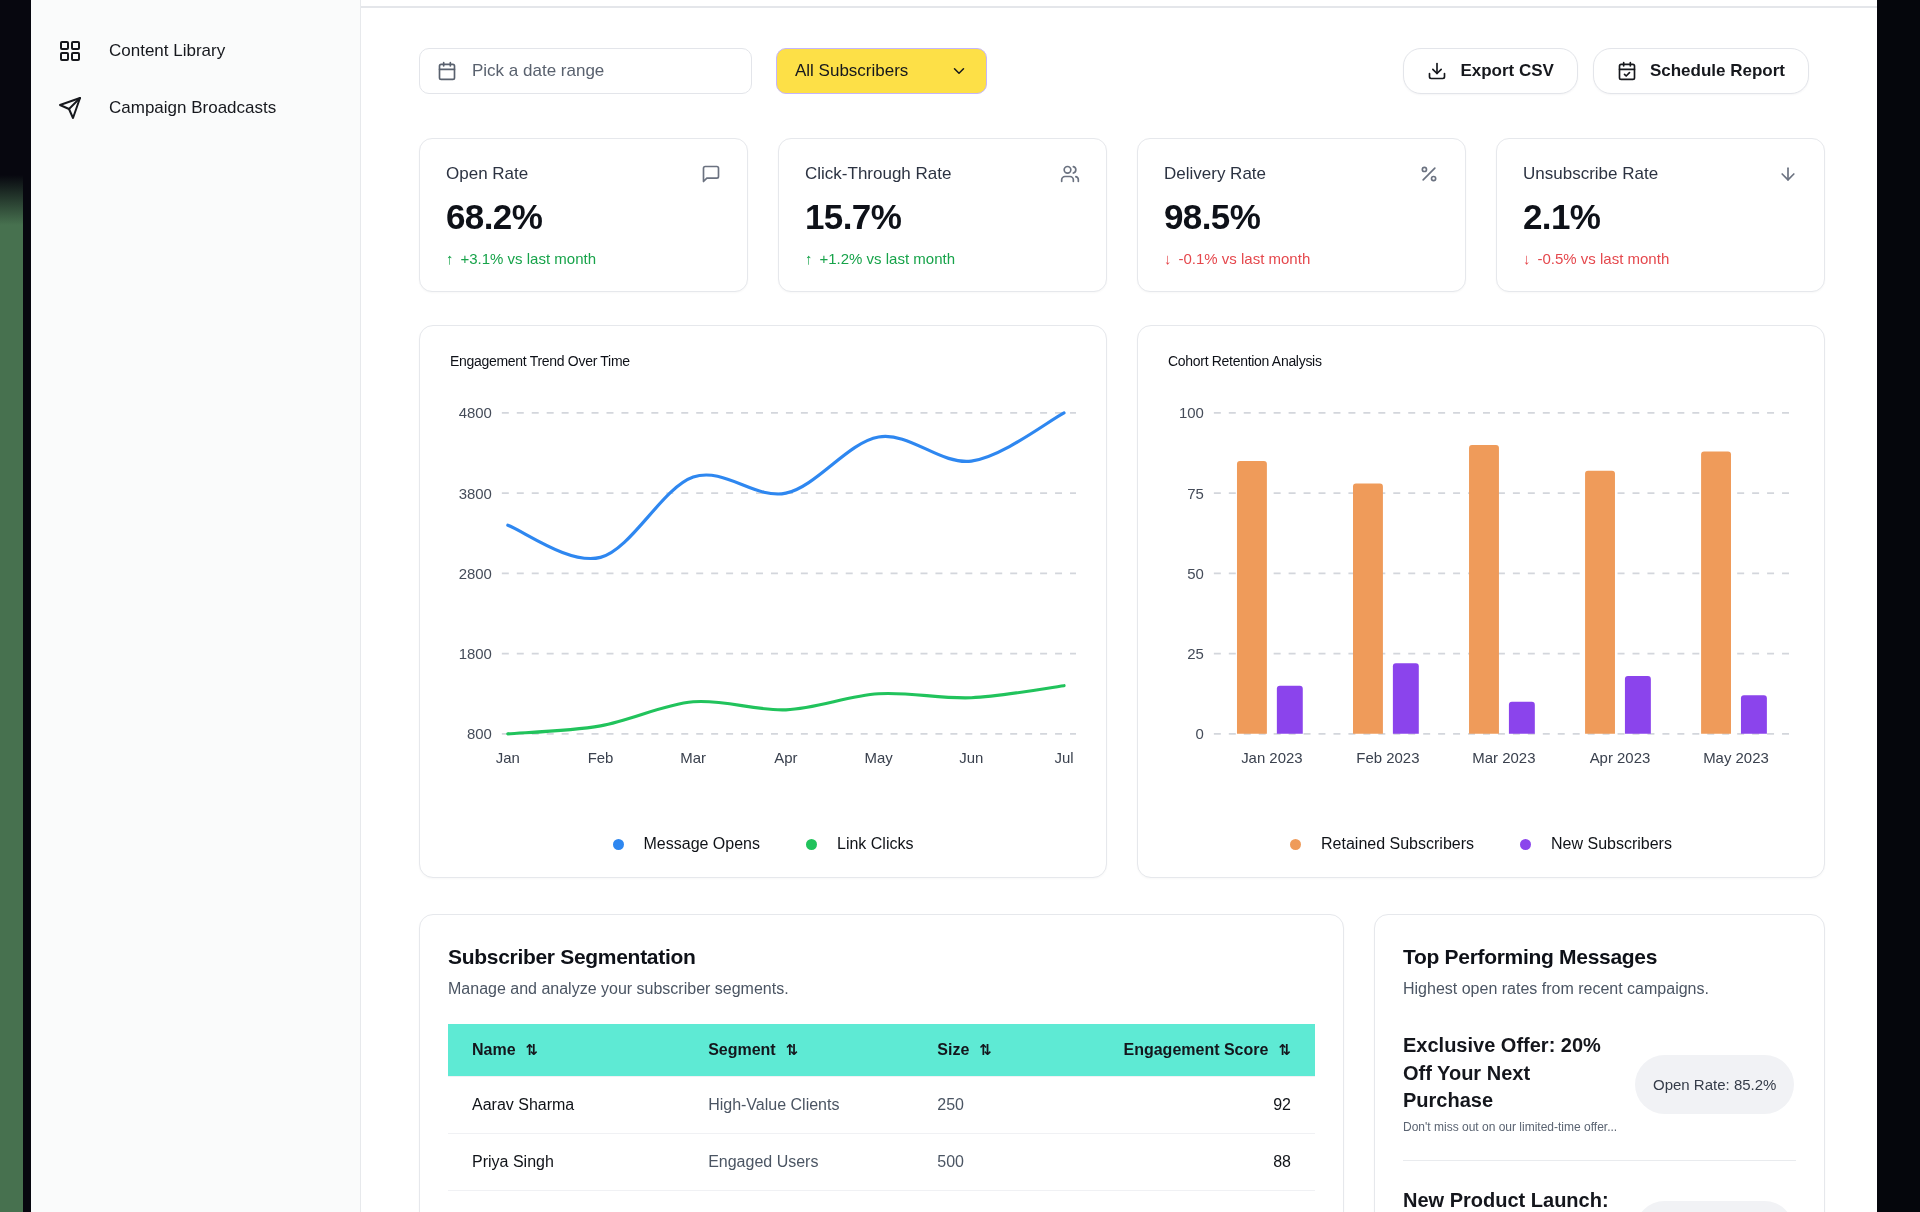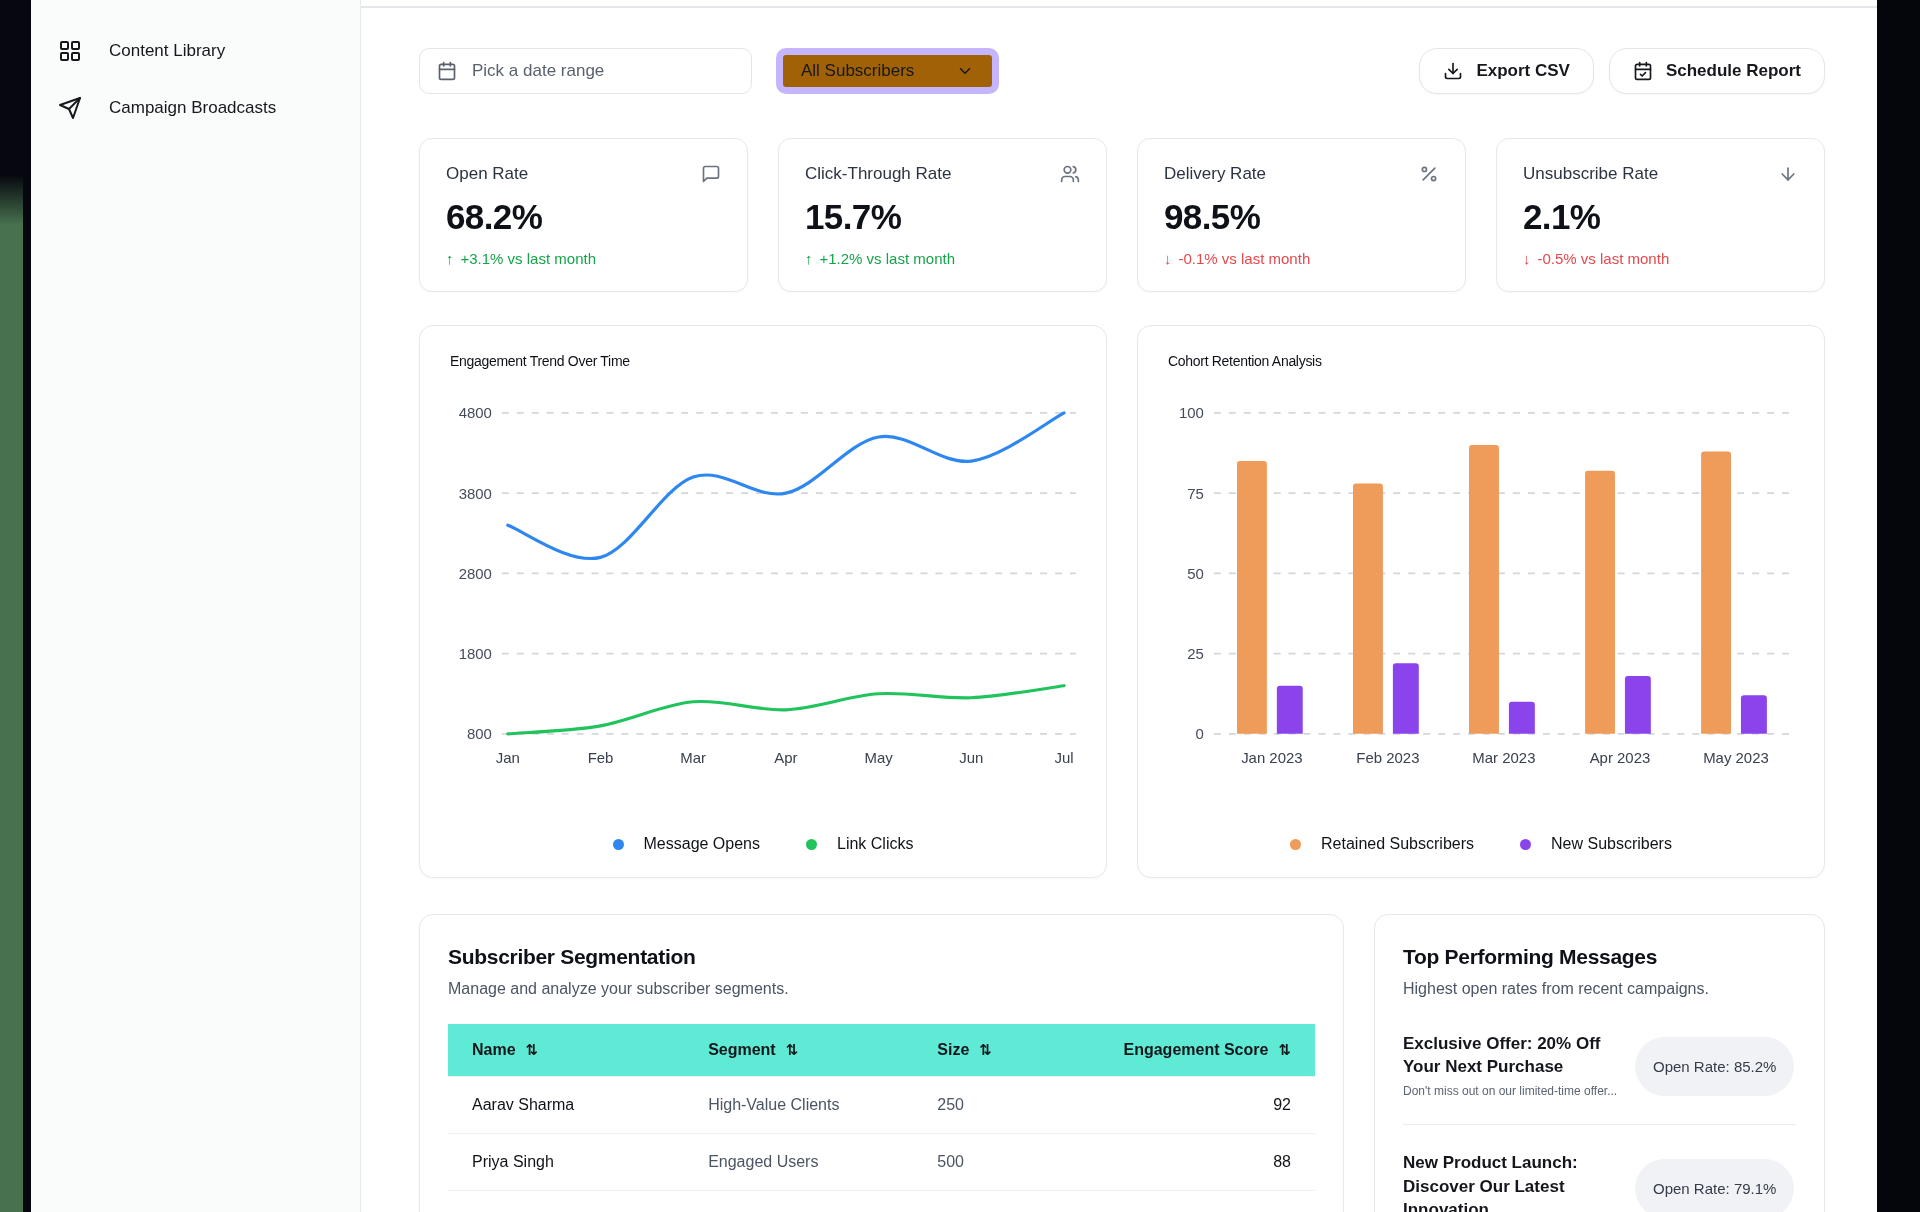--- a/index.html
+++ b/index.html
@@ -12,25 +12,25 @@
   .edge-right{width:43px;background:#05060c;flex:none;}
   
   .sidebar{width:330px;flex:none;background:#fafbfb;border-right:1px solid #e7e9ec;padding-top:22px;box-sizing:border-box;}
   .nav-item{display:flex;align-items:center;gap:27px;height:57px;padding-left:24px;margin:0 3px;
     font-size:17px;font-weight:500;color:#16181d;border-radius:9px;cursor:pointer;}
   .nav-item.active{background:#edeff2;}
   .nav-item svg{width:24px;height:24px;flex:none;}
   
   .main{flex:1;background:#fff;min-width:0;}
   .top-strip{height:6px;background:#fff;border-bottom:2px solid #e4e6ea;}
-  .controls{display:flex;align-items:flex-start;padding:40px 52px 0 58px;}
+  .controls{display:flex;align-items:flex-start;padding:40px 68px 0 58px;}
   .date-box{width:333px;height:46px;box-sizing:border-box;border:1px solid #e3e5ea;border-radius:10px;
     display:flex;align-items:center;gap:15px;padding:0 17px;color:#59616e;font-size:17px;background:#fff;cursor:pointer;}
-  .select-box{margin-left:24px;height:46px;box-sizing:border-box;border:7px solid #c4b5fd;border-radius:10px;
-    display:flex;align-items:center;gap:42px;padding:0 18px;color:#16181d;font-size:17px;background:#a16207;cursor:pointer;}
+  .select-box{margin-left:24px;height:46px;box-sizing:border-box;border:1px solid #c4b5fd;border-radius:10px;
+    display:flex;align-items:center;gap:42px;padding:0 18px;color:#16181d;font-size:17px;background:#fde047;cursor:pointer;}
   .spacer{flex:1;}
   .btn{height:46px;box-sizing:border-box;border:1px solid #e3e5ea;border-radius:18px;background:#fff;
     display:flex;align-items:center;gap:13px;padding:0 23px;font-size:17px;font-weight:600;color:#16181d;
     box-shadow:0 1px 2px rgba(16,24,40,.04);cursor:pointer;}
   .btn + .btn{margin-left:15px;}
   .icon-sm{width:20px;height:20px;}
   .icon-xs{width:18px;height:18px;}
   
   .stats-row{display:grid;grid-template-columns:repeat(4,1fr);gap:30px;margin:44px 52px 0 58px;}
   .stat-card{border:1px solid #e6e8ec;border-radius:13px;background:#fff;box-sizing:border-box;height:154px;
@@ -61,21 +61,21 @@
   table.seg th{background:#5eead4;text-align:left;font-weight:600;color:#14161c;padding:17px 24px;white-space:nowrap;}
   table.seg th.num,table.seg td.num{text-align:right;}
   table.seg td{padding:19px 24px;border-top:1px solid #f0f1f4;}
   td.cell-name{color:#101318;font-weight:500;}
   td.cell-muted{color:#4b5563;}
   td.cell-score{color:#101318;}
   .sort{margin-left:10px;font-size:15px;color:#14161c;}
   
   .msg-item{display:flex;align-items:center;margin-top:26px;}
   .msg-text{flex:1;padding-right:14px;min-width:0;max-width:218px;}
-  .msg-title{font-size:17px;font-weight:700;color:#14161c;line-height:1.38;}
+  .msg-title{font-size:20px;font-weight:700;color:#14161c;line-height:1.38;}
   .msg-desc{font-size:12px;color:#5b6472;line-height:1.45;margin-top:4px;}
   .msg-badge{background:#f1f2f5;border-radius:999px;padding:21px 18px;font-size:15px;color:#353c49;white-space:nowrap;flex:none;}
   .msg-divider{border-top:1px solid #e9ebee;margin:24px 0 0;}
 </style>
 </head>
 <body>
 
 <div class="app">
   <div class="edge-left">
       <div class="wallpaper"></div>

